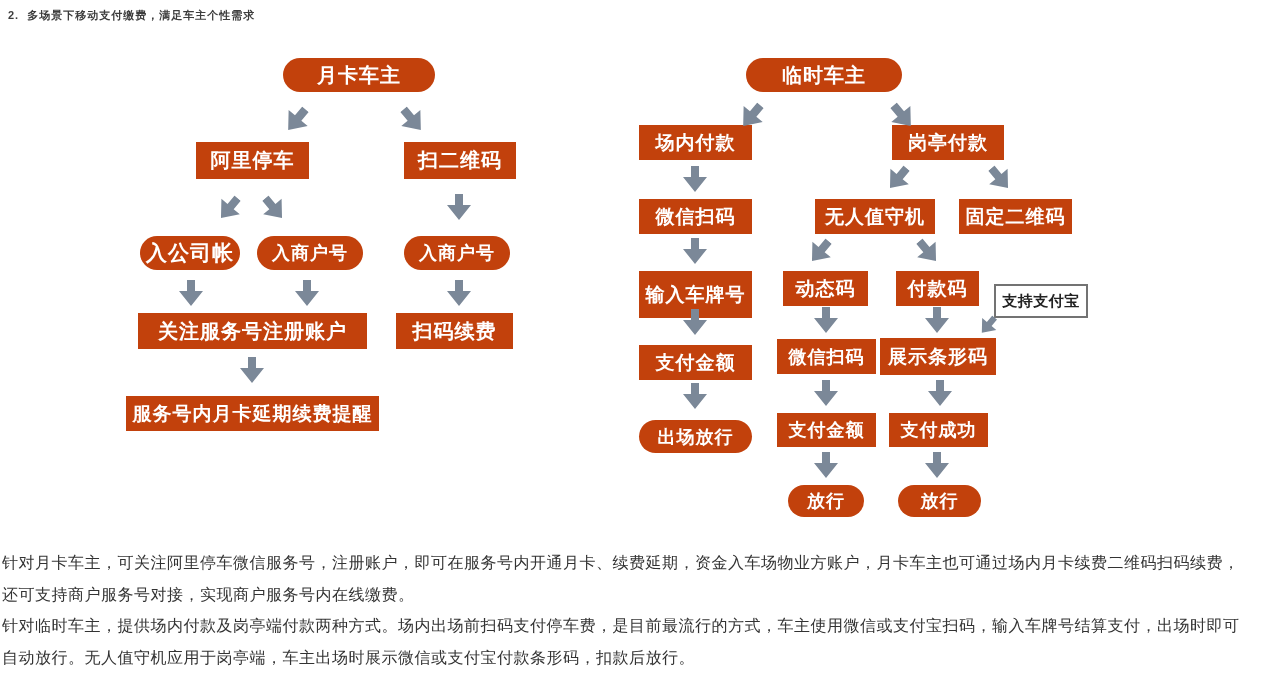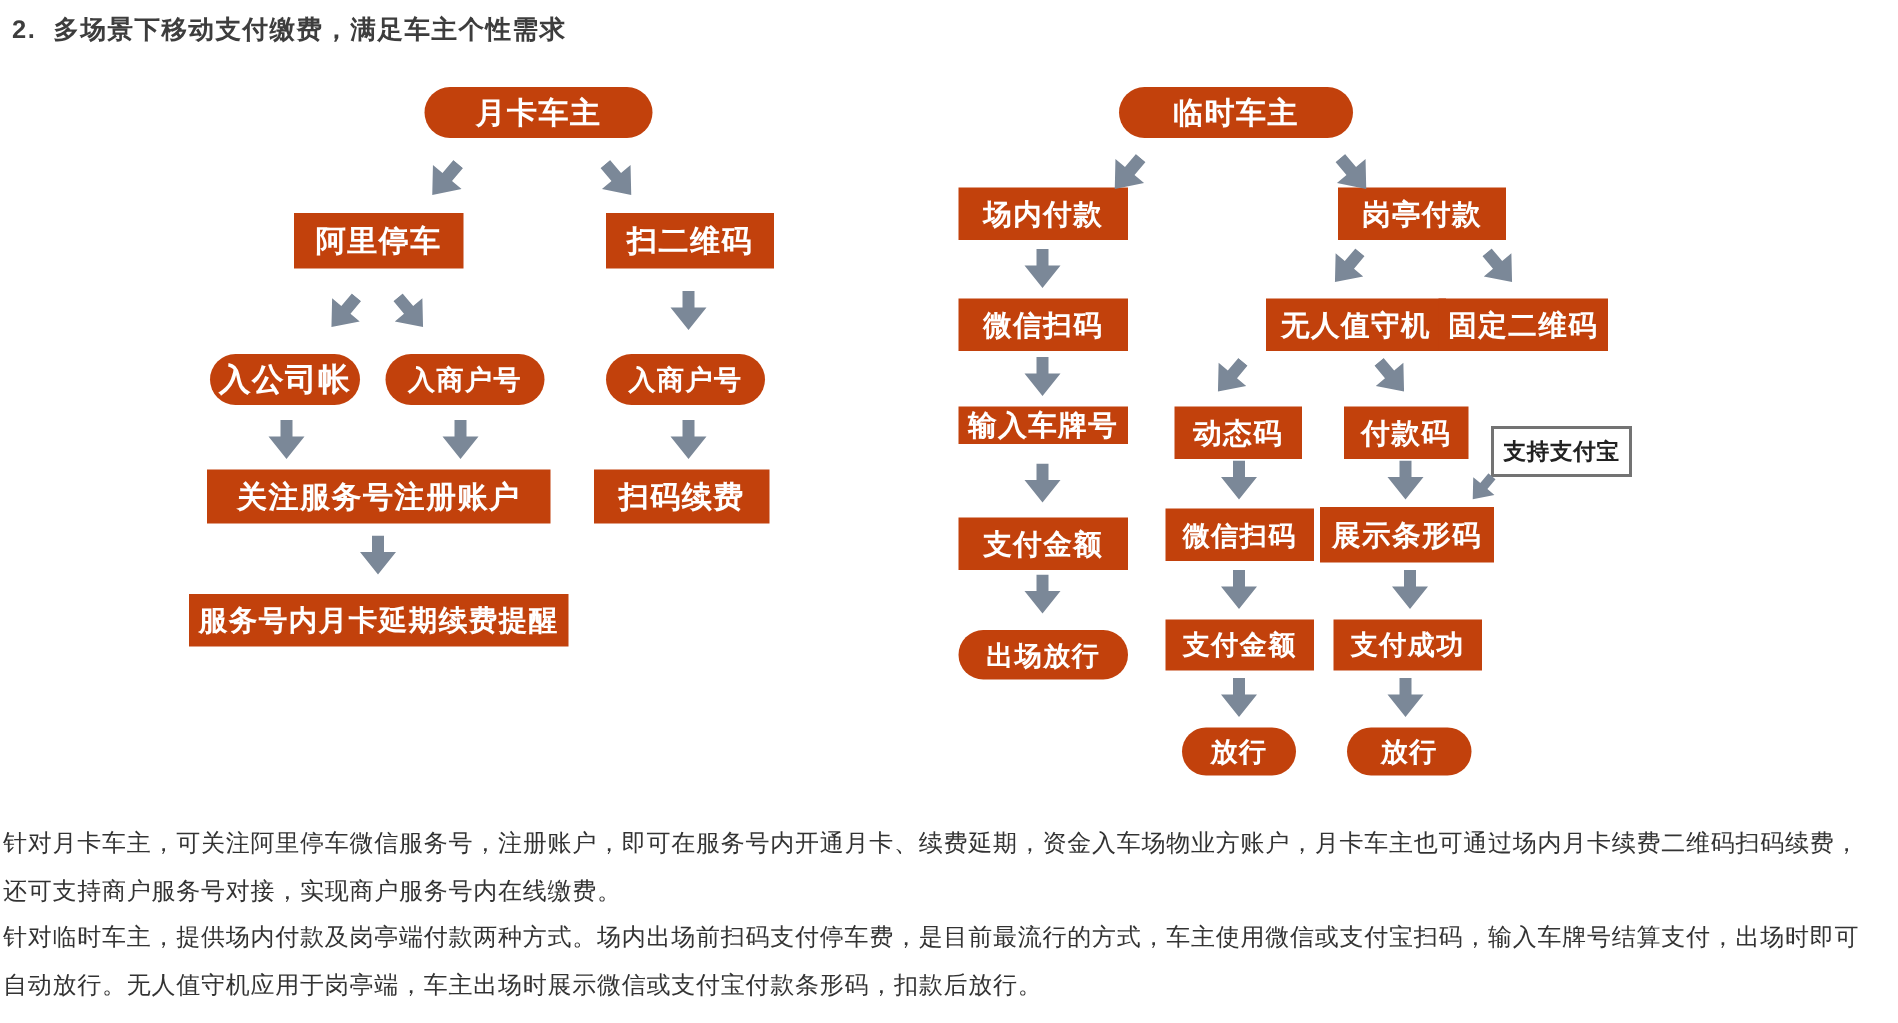--- a/index.html
+++ b/index.html
@@ -1,21 +1,21 @@
 <!DOCTYPE html>
 <html><head>
 <meta charset="utf-8">
 <style>
   html,body{margin:0;padding:0;background:#fff;}
   #canvas{
     position:relative;width:1265px;height:682px;background:#fff;overflow:hidden;
     font-family:"Liberation Sans", sans-serif;
   }
   .page-title{
-    position:absolute;left:8px;top:8px;font-size:17px;font-weight:bold;
+    position:absolute;left:8px;top:8px;font-size:11px;font-weight:bold;
     color:#3d3d3d;letter-spacing:1px;white-space:pre-wrap;
   }
   .node{
     position:absolute;background:#c2410c;color:#fff;font-weight:bold;
     display:flex;align-items:center;justify-content:center;
     letter-spacing:1px;font-size:19px;text-align:center;
   }
   .pill{border-radius:999px;}
   .big{font-size:20px;}
   .callout{
@@ -82,23 +82,23 @@
     <svg class="arr" viewBox="0 0 26 27" style="left:239px;top:357px;width:26px;height:27px;">
         <use href="#blkarrow"></use>
       </svg>
   </div>
 
   <div>
     <div class="node pill big" style="left:746px;top:58px;width:156px;height:34px;">临时车主</div>
     <div class="node" style="left:639px;top:125px;width:113px;height:35px;">场内付款</div>
     <div class="node" style="left:892px;top:125px;width:112px;height:35px;">岗亭付款</div>
     <div class="node" style="left:639px;top:199px;width:113px;height:35px;">微信扫码</div>
-    <div class="node" style="left:844px;top:199px;width:120px;height:35px;">无人值守机</div>
+    <div class="node" style="left:815px;top:199px;width:120px;height:35px;">无人值守机</div>
     <div class="node" style="left:959px;top:199px;width:113px;height:35px;">固定二维码</div>
-    <div class="node" style="left:639px;top:271px;width:113px;height:25px;">输入车牌号</div>
+    <div class="node" style="left:639px;top:271px;width:113px;height:47px;">输入车牌号</div>
     <div class="node" style="left:783px;top:271px;width:85px;height:35px;">动态码</div>
     <div class="node" style="left:896px;top:271px;width:83px;height:35px;">付款码</div>
     <div class="callout" style="left:994px;top:284px;width:90px;height:30px;">支持支付宝</div>
     <div class="node" style="left:639px;top:345px;width:113px;height:35px;">支付金额</div>
     <div class="node" style="left:777px;top:339px;width:99px;height:35px;font-size:18px;">微信扫码</div>
     <div class="node" style="left:880px;top:338px;width:116px;height:37px;">展示条形码</div>
     <div class="node pill" style="left:639px;top:420px;width:113px;height:33px;font-size:18px;">出场放行</div>
     <div class="node" style="left:777px;top:413px;width:99px;height:34px;font-size:18px;">支付金额</div>
     <div class="node" style="left:889px;top:413px;width:99px;height:34px;font-size:18px;">支付成功</div>
     <div class="node pill" style="left:788px;top:485px;width:76px;height:32px;font-size:18px;">放行</div>

